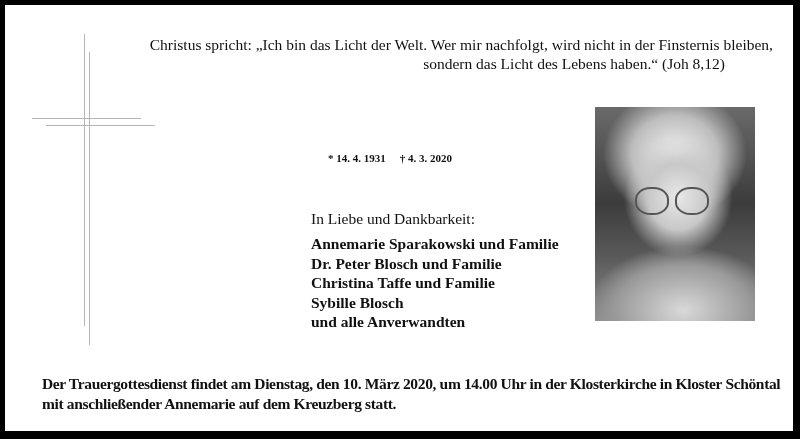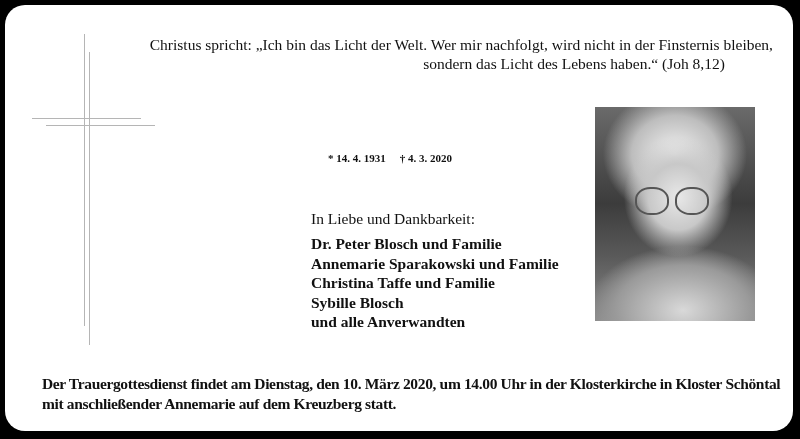--- a/index.html
+++ b/index.html
@@ -1,19 +1,19 @@
 <!DOCTYPE html>
 <html><head>
   <meta charset="utf-8">
   <style>
     html, body { margin: 0; padding: 0; }
     body { width: 800px; height: 439px; background: #000; position: relative; overflow: hidden; }
     .page {
       position: absolute; left: 5px; top: 5px; width: 788px; height: 426px;
-      background: #fff; font-family: "Liberation Serif", "DejaVu Serif", serif; color: #111; border-radius: 20px;
+      background: #fff; font-family: "Liberation Serif", "DejaVu Serif", serif; color: #111;
     }
     .cross-line { position: absolute; background: #b5b5b5; }
     .quote {
       position: absolute; left: 120px; top: 30px; width: 648px;
       text-align: right; font-size: 15.5px; line-height: 19px;
     }
     .quote .l2 { display: block; text-align: center; padding-left: 250px; }
     .name {
       position: absolute; left: 200px; top: 101px; width: 370px; text-align: center;
       font-size: 33px; font-weight: bold; letter-spacing: 0.3px;
@@ -72,22 +72,22 @@
   </div>
 
   <div class="photo">
     <div class="glasses g1"></div>
     <div class="glasses g2"></div>
   </div>
 
   <div class="thanks-label">In Liebe und Dankbarkeit:</div>
 
   <div class="family">
+    <div>Annemarie Sparakowski und Familie</div>
     <div>Dr. Peter Blosch und Familie</div>
-    <div>Annemarie Sparakowski und Familie</div>
     <div>Christina Taffe und Familie</div>
     <div>Sybille Blosch</div>
     <div>und alle Anverwandten</div>
   </div>
 
   <div class="service">
     <div>Der Trauergottesdienst findet am Dienstag, den 10. März 2020, um 14.00 Uhr in der Klosterkirche in Kloster Schöntal</div>
     <div>mit anschließender Annemarie auf dem Kreuzberg statt.</div>
   </div>
 

